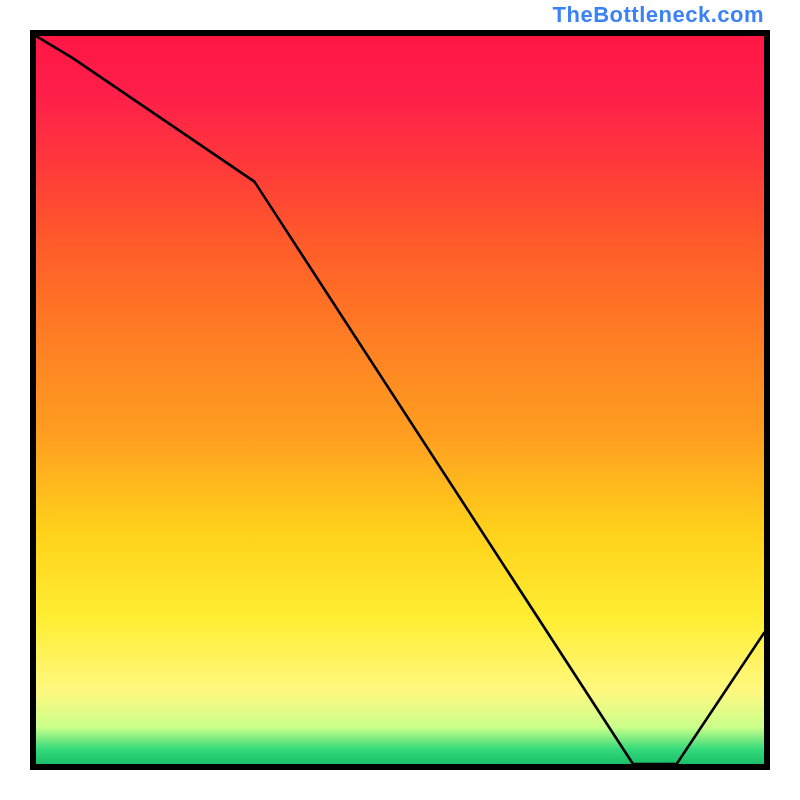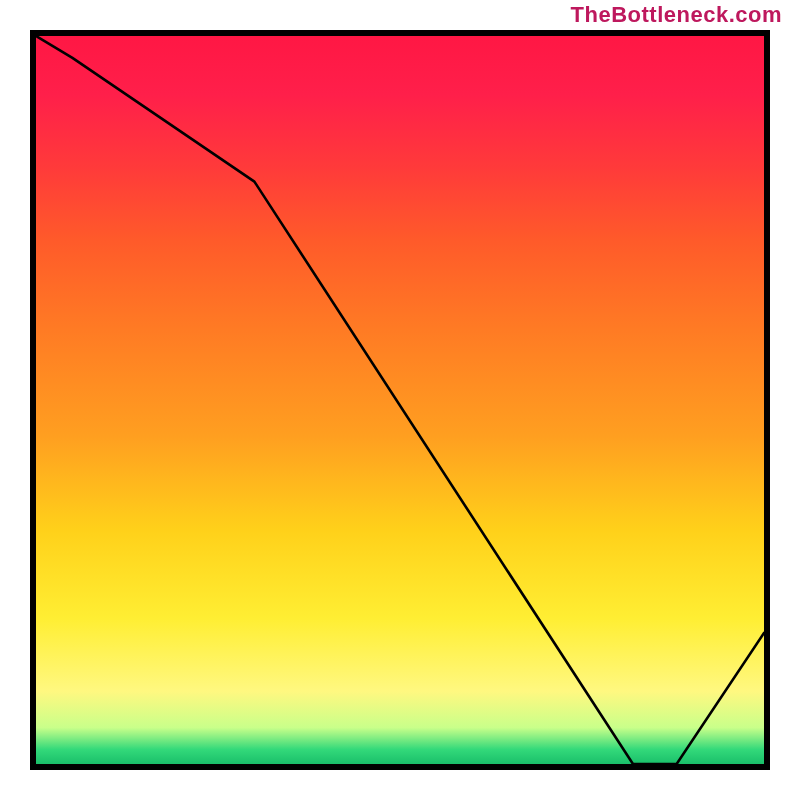--- a/index.html
+++ b/index.html
@@ -12,24 +12,24 @@
     overflow: hidden;
   }
   .wrap {
     position: relative;
     width: 800px;
     height: 800px;
   }
   .attribution {
     position: absolute;
     top: 2px;
-    right: 18px;
+    right: 36px;
     font-size: 22px;
     font-weight: 600;
-    color: #be185d;
+    color: #3b82f6;
     letter-spacing: 0.5px;
   }
   .plot-outer {
     position: absolute;
     left: 30px;
     top: 30px;
     width: 740px;
     height: 740px;
     box-sizing: border-box;
     border: 6px solid #000;

